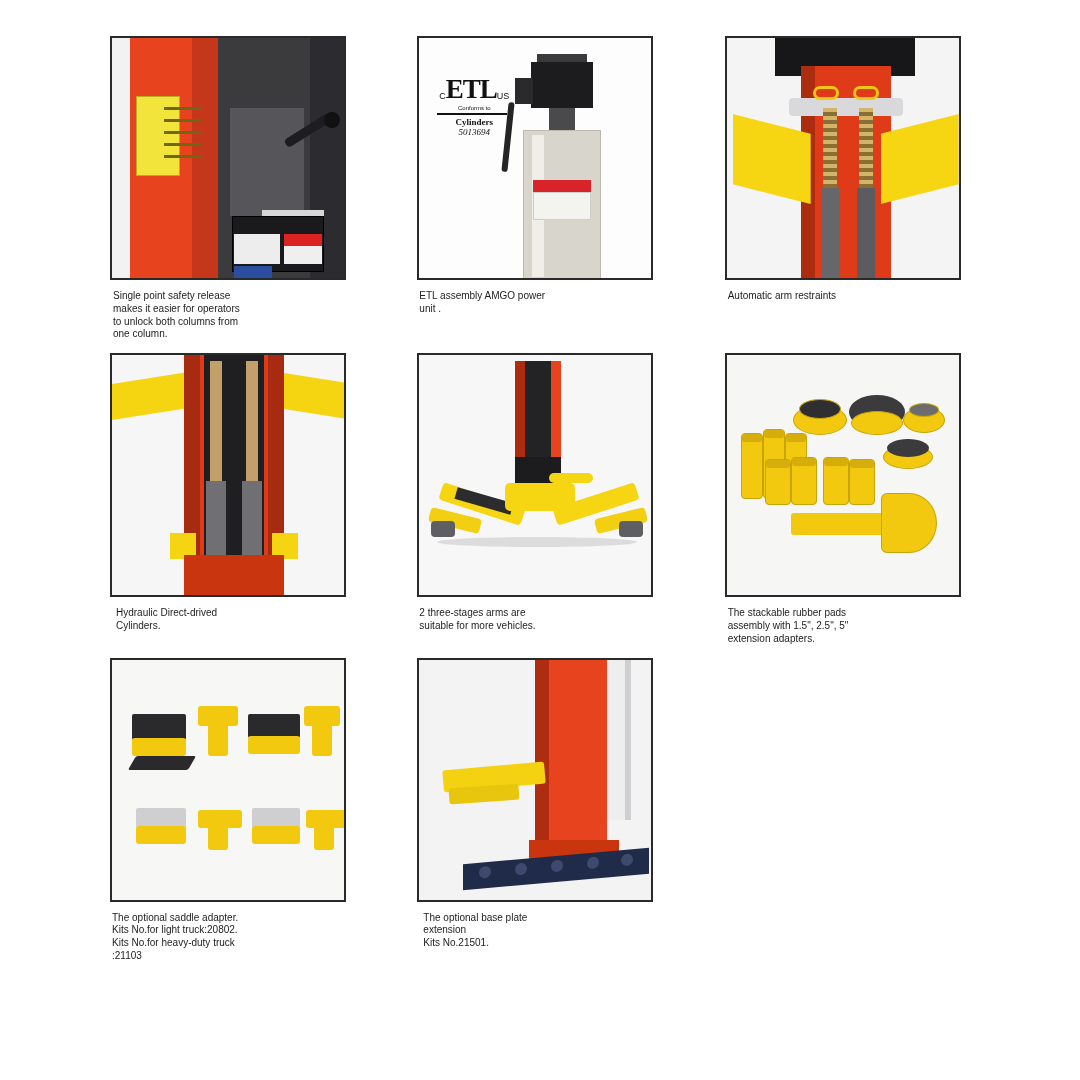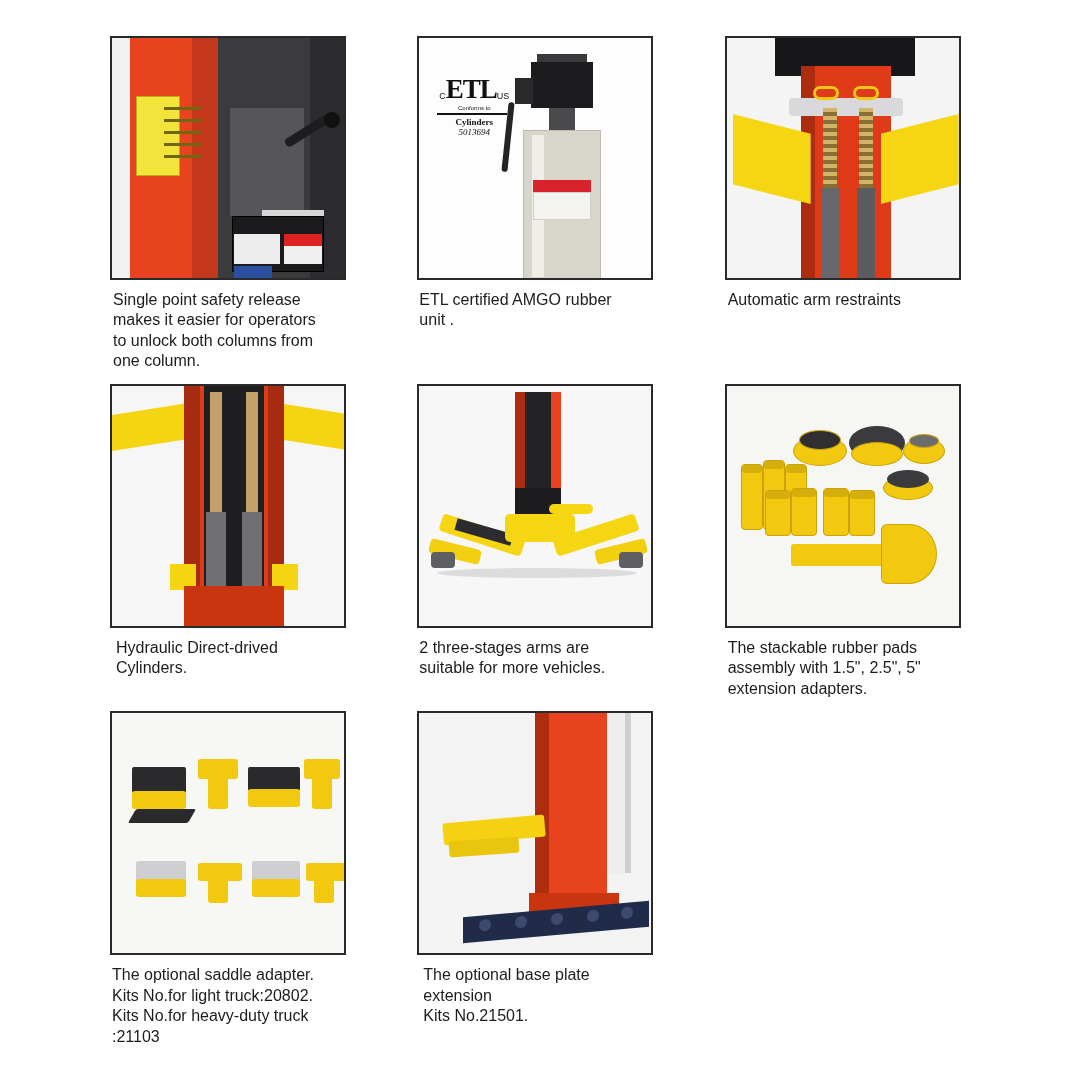--- a/index.html
+++ b/index.html
@@ -33,21 +33,21 @@
   .photo {
     width: 236px;
     height: 244px;
     border: 2px solid #2a2a2a;
     background: #ffffff;
     position: relative;
     overflow: hidden;
   }
   .cell.r3 .photo { height: 244px; }
   .caption {
-    font-size: 16px;
+    font-size: 10px;
     line-height: 1.28;
     color: #1c1c1c;
     margin-top: 10px;
     padding-left: 2px;
     white-space: pre-line;
     max-width: 250px;
   }
   .cap-indent { padding-left: 3px; }
   .cap-indent2 { padding-left: 6px; }
 
@@ -225,21 +225,21 @@
             <span class="p2-etl-sub" style="font-size:9px;margin-bottom:4px;">C</span>
             <span class="p2-etl-text">ETL</span>
             <span class="p2-etl-sub" style="font-size:9px;margin-bottom:4px;">US</span>
           </div>
           <div class="p2-etl-sub">Conforms to</div>
           <div class="p2-etl-line"></div>
           <div class="p2-etl-i">Cylinders</div>
           <div class="p2-etl-n">5013694</div>
         </div>
       </div>
-      <div class="caption">ETL certified AMGO rubber
+      <div class="caption">ETL assembly AMGO power
 unit .</div>
     </div>
 
     <div class="cell">
       <div class="photo">
         <div class="abs p4-bg"></div>
         <div class="abs p4-top"></div>
         <div class="abs p4-red"></div>
         <div class="abs p4-red-d"></div>
         <div class="abs p4-cap"></div>

